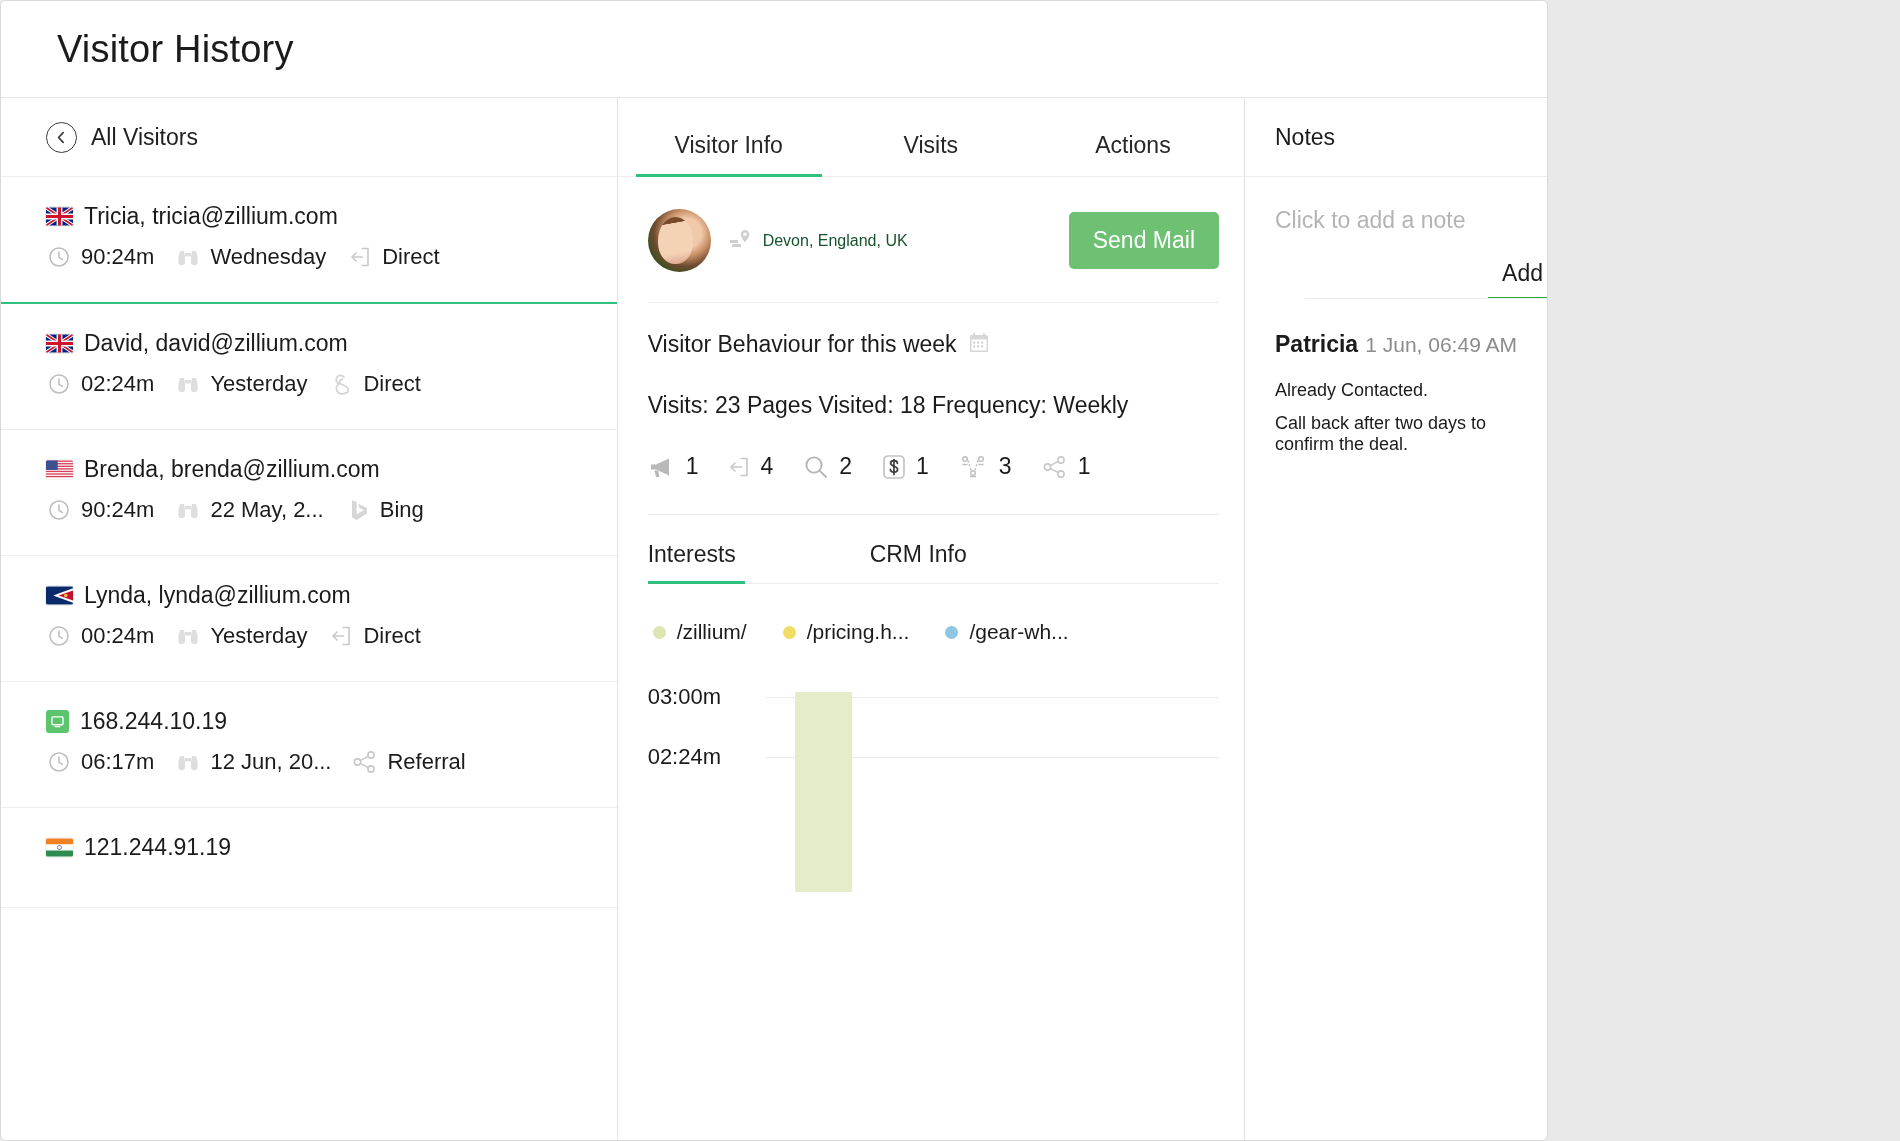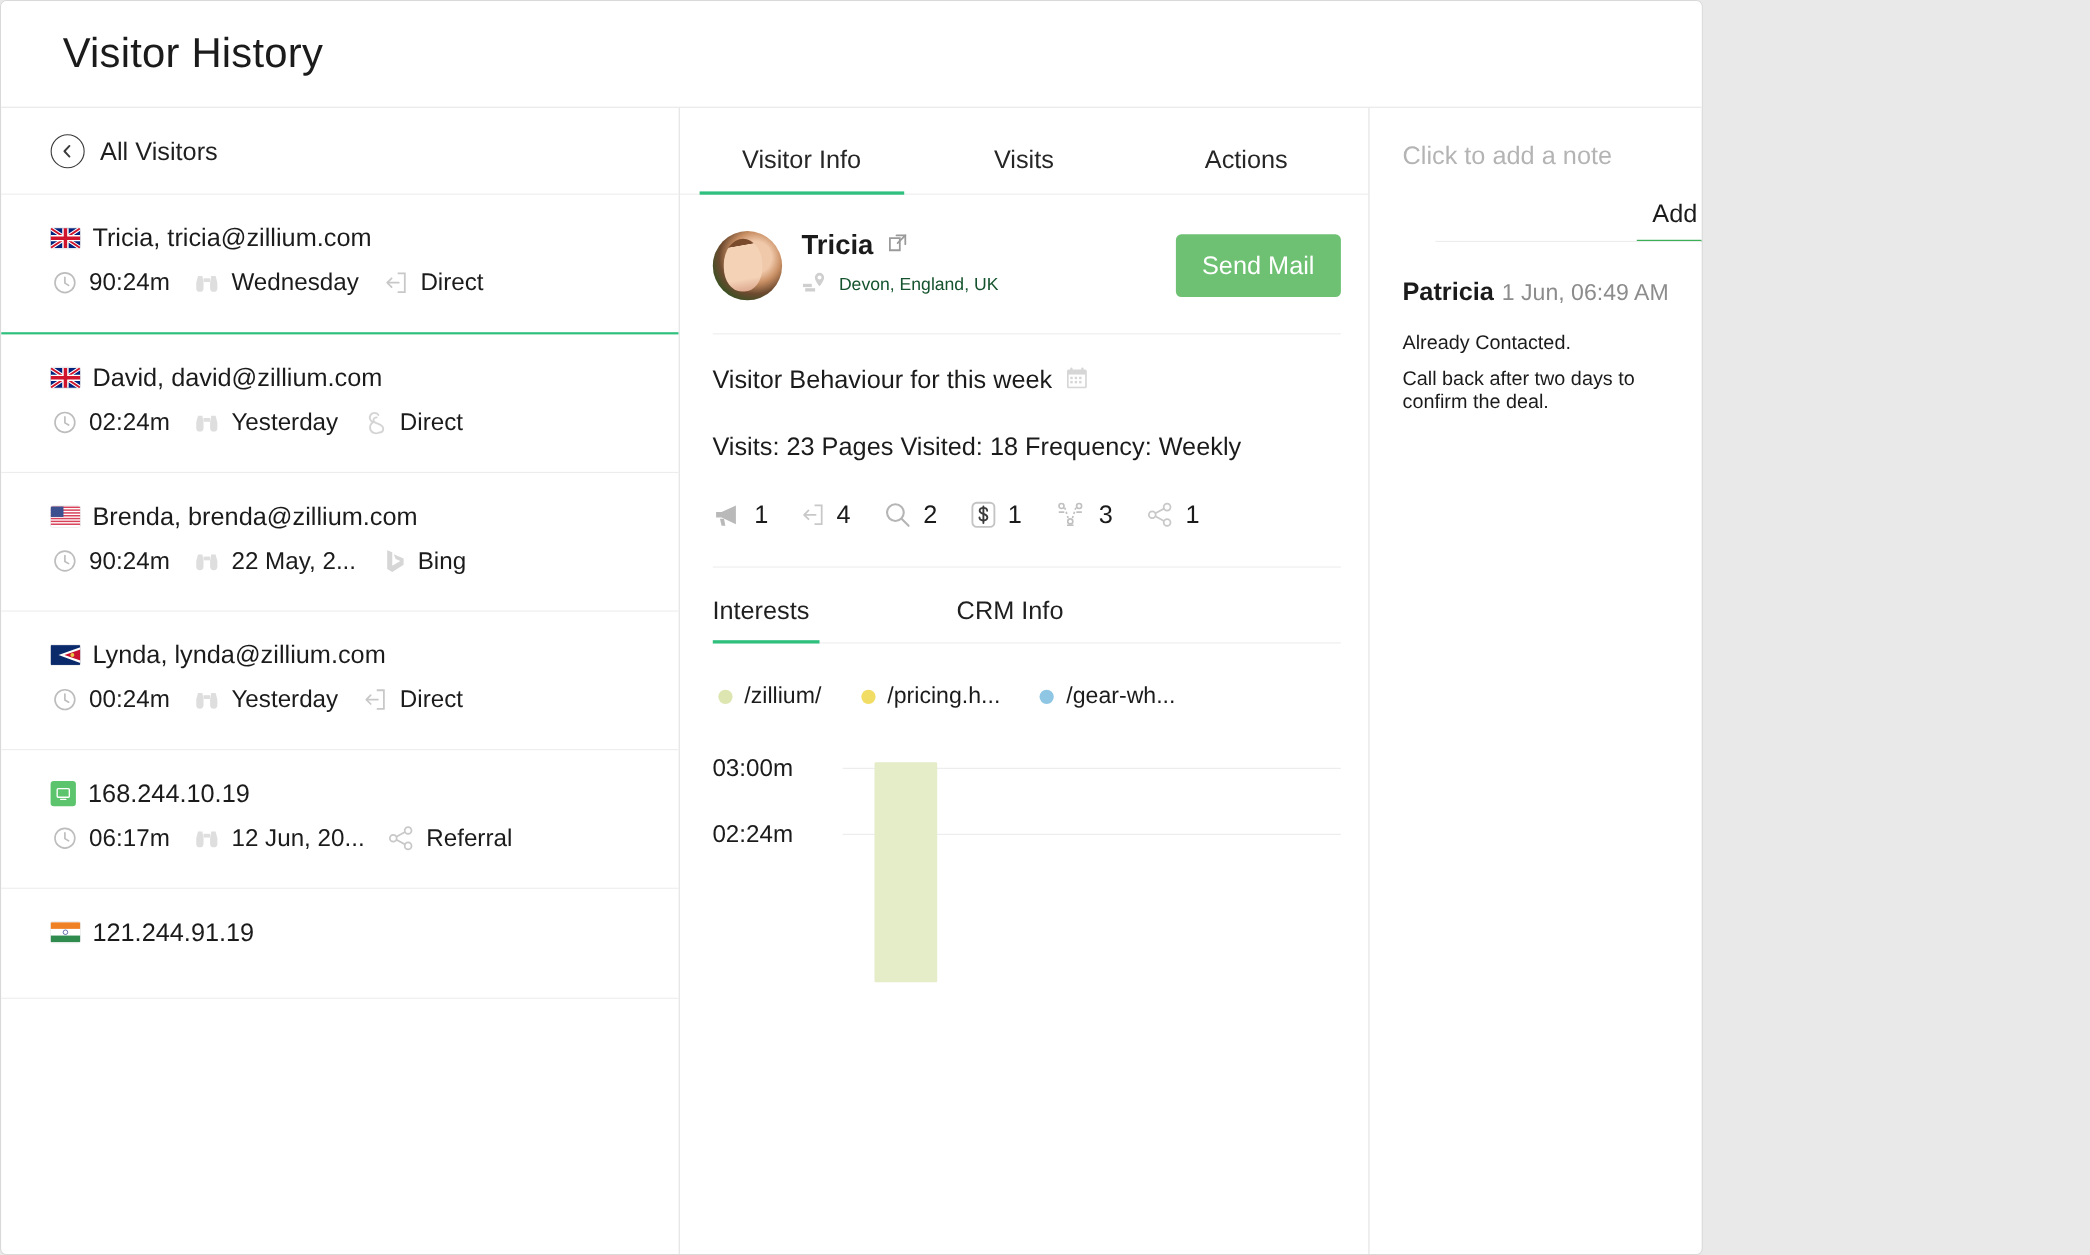--- a/index.html
+++ b/index.html
@@ -427,30 +427,20 @@
           <div class="tab active">Visitor Info</div>
           <div class="tab">Visits</div>
           <div class="tab">Actions</div>
         </div>
 
       <div class="center-body">
 
         <div class="profile">
           <div class="avatar"></div>
           <div class="profile-txt">
-            <div class="p-name-row">
-              <span class="p-name">Tricia</span>
-              <span>
-                <svg width="20" height="20" viewBox="0 0 20 20">
-                  <path d="M3 5.5h9v11H3z" fill="none" stroke="#9a9a9a" stroke-width="1.6"></path>
-                  <path d="M9 3h8v8" fill="none" stroke="#9a9a9a" stroke-width="1.6" stroke-linecap="round"></path>
-                  <path d="M17 3l-7 7" fill="none" stroke="#9a9a9a" stroke-width="1.6" stroke-linecap="round"></path>
-                </svg>
-              </span>
-            </div>
             <div class="p-loc-row">
               <span>
                 <svg width="24" height="22" viewBox="0 0 24 22">
                   <path d="M16 2a4.2 4.2 0 0 1 4.2 4.2c0 3.2-4.2 8-4.2 8s-4.2-4.8-4.2-8A4.2 4.2 0 0 1 16 2z" fill="#cfcfcf"></path>
                   <circle cx="16" cy="6.3" r="1.8" fill="#fff"></circle>
                   <rect x="1" y="12" width="8" height="3" fill="#cfcfcf"></rect>
                   <rect x="3" y="16" width="9" height="3" fill="#cfcfcf"></rect>
                 </svg>
               </span>
               <span class="p-loc">Devon, England, UK</span>
@@ -578,20 +568,23 @@
               <div class="y-label">02:24m</div>
               <div class="grid-line"></div>
             </div>
             <div class="bar" style="left: 147px; top: 8px; height: 200px; background: rgb(228, 236, 200);"></div>
           </div>
 
       </div>
     </div>
 
     <div class="col-right">
+      <div class="notes-head">
+        <span class="notes-title">Notes</span>
+      </div>
       <div class="note-input-wrap">
         <div class="note-placeholder">Click to add a note</div>
         <div class="add-row">
           <div class="add-rule"></div>
           <button class="add-btn">Add</button>
         </div>
       </div>
       <div id="notes-list">
           <div class="note-item">
             <div class="note-top">

